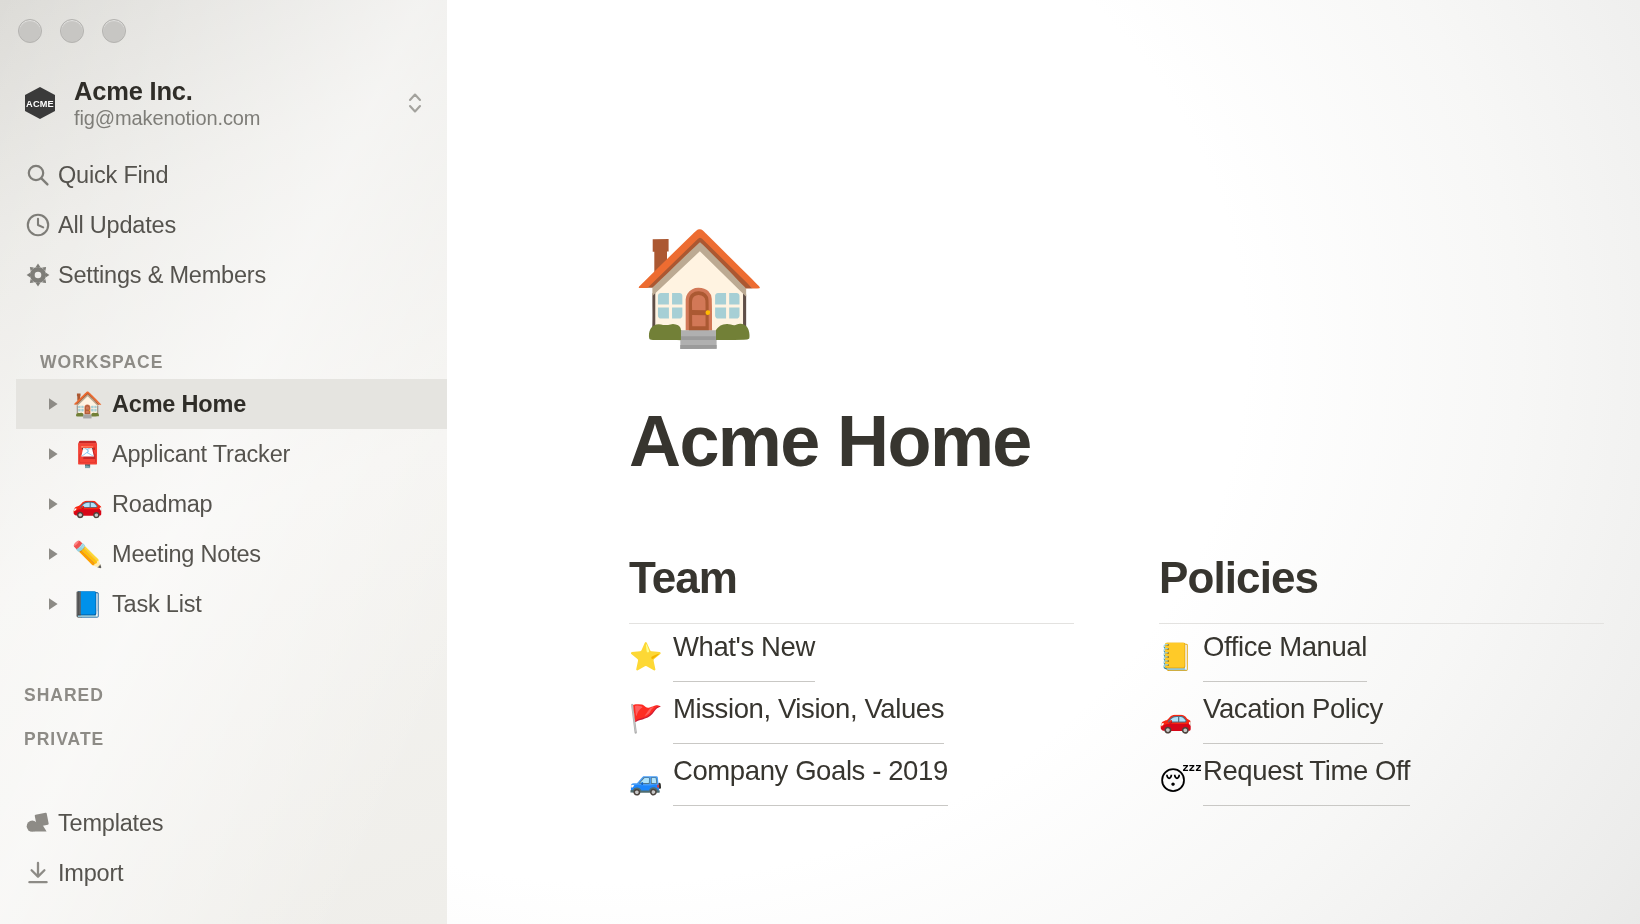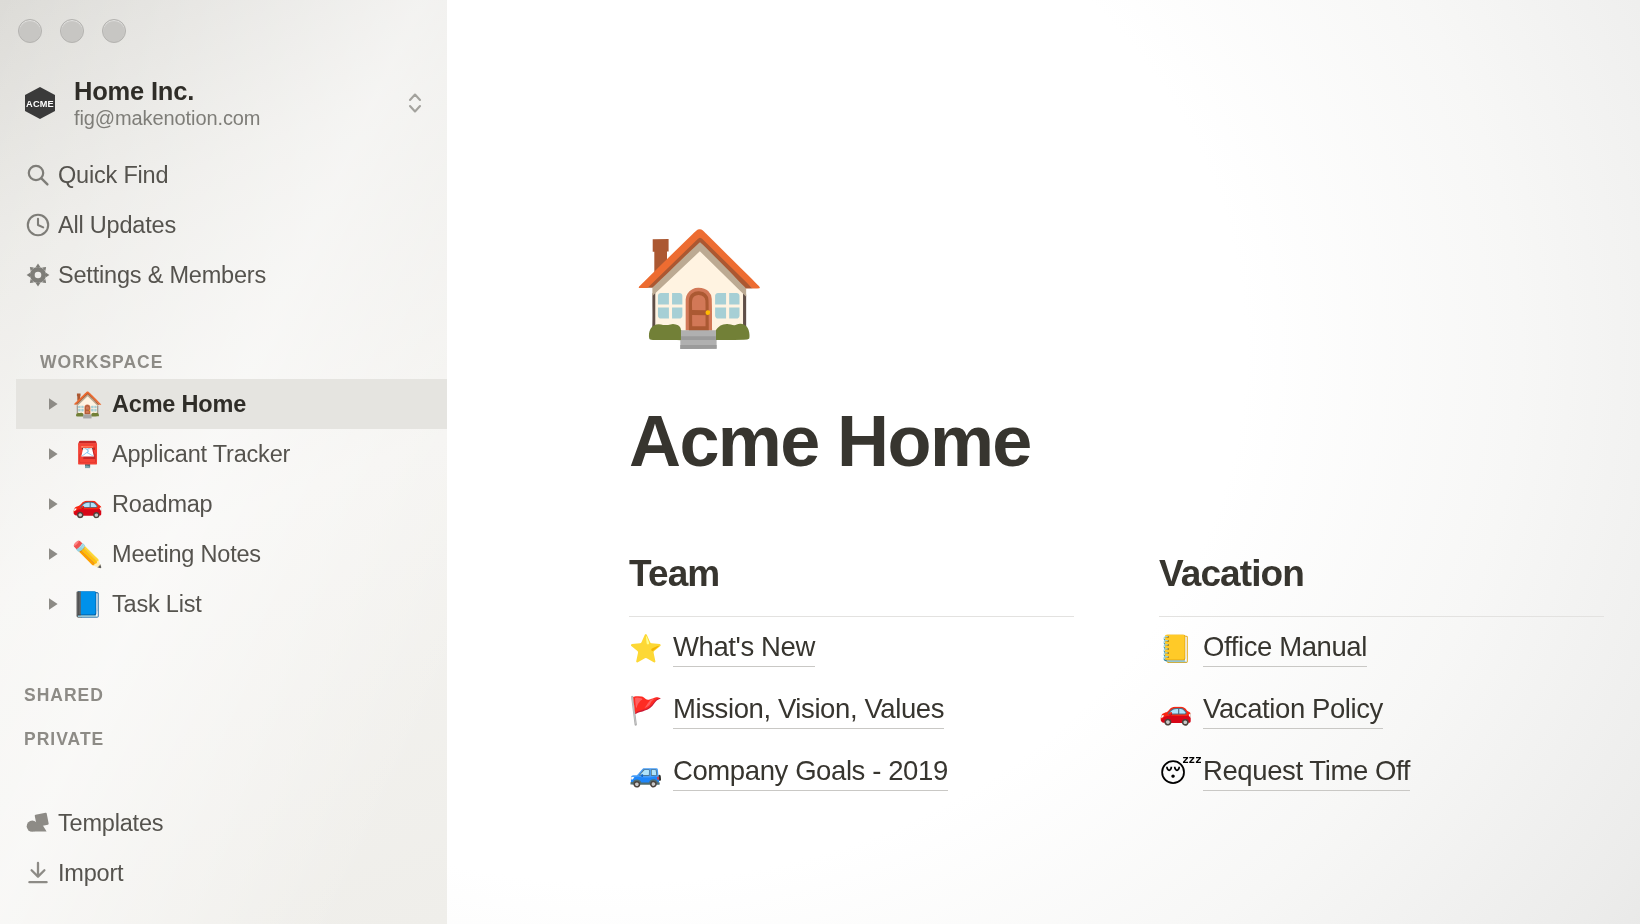--- a/index.html
+++ b/index.html
@@ -133,39 +133,39 @@
     font-size:72px; font-weight:700; color:#37352f;
     letter-spacing:-1.6px; margin-top:58px; white-space:nowrap;
   }
 
   .columns {
     display:flex; margin-top:72px; width:1010px;
   }
   .col { width:445px; flex:0 0 445px; }
   .col + .col { margin-left:85px; }
   .col-head {
-    font-size:37px; font-weight:700; color:#37352f;
+    font-size:44px; font-weight:700; color:#37352f;
     letter-spacing:-0.9px; line-height:1.1;
   }
   .col-rule {
     height:1px; background:#e3e2e0;
     margin-top:21px; width:445px;
   }
   .link-row {
     display:flex; align-items:center; height:60px;
     margin-top:2px;
   }
   .link-emoji {
     flex:0 0 44px; width:44px; font-size:27px; line-height:1;
     font-family:"DejaVu Sans","Liberation Sans",sans-serif;
   }
   .link-text {
     font-size:27.5px; color:#37352f; letter-spacing:-0.4px;
     border-bottom:1.5px solid #c9c8c5;
-    padding-bottom:3px; white-space:nowrap;
+    padding-bottom:18px; white-space:nowrap;
   }
 </style>
 </head>
 <body>
 
 <div id="app">
 
   <div id="sidebar">
 
     <div class="traffic">
@@ -175,21 +175,21 @@
     </div>
 
     <div class="ws-header">
       <div class="ws-logo">
         <svg viewBox="0 0 40 40" xmlns="http://www.w3.org/2000/svg">
           <polygon points="20,4 35,12 35,28 20,36 5,28 5,12" fill="#3a3a3a"></polygon>
           <text x="20" y="24.3" font-family="Liberation Sans, sans-serif" font-size="9.2" font-weight="700" fill="#ffffff" text-anchor="middle" letter-spacing="0.2">ACME</text>
         </svg>
       </div>
       <div class="ws-meta">
-        <div class="ws-name">Home Inc.</div>
+        <div class="ws-name">Acme Inc.</div>
         <div class="ws-email">fig@makenotion.com</div>
       </div>
       <div class="ws-switch">
         <svg width="18" height="30" viewBox="0 0 18 30" xmlns="http://www.w3.org/2000/svg">
           <path d="M4 12 L9 6.5 L14 12" fill="none" stroke="#a3a29d" stroke-width="2.1" stroke-linecap="round" stroke-linejoin="round"></path>
           <path d="M4 18 L9 23.5 L14 18" fill="none" stroke="#a3a29d" stroke-width="2.1" stroke-linecap="round" stroke-linejoin="round"></path>
         </svg>
       </div>
     </div>
 
@@ -347,21 +347,21 @@
             <span class="link-emoji">🚩</span>
             <span class="link-text">Mission, Vision, Values</span>
           </div>
           <div class="link-row">
             <span class="link-emoji">🚙</span>
             <span class="link-text">Company Goals - 2019</span>
           </div>
         </div>
 
         <div class="col">
-          <div class="col-head">Vacation</div>
+          <div class="col-head">Policies</div>
           <div class="col-rule"></div>
 
           <div class="link-row">
             <span class="link-emoji">📒</span>
             <span class="link-text">Office Manual</span>
           </div>
           <div class="link-row">
             <span class="link-emoji">🚗</span>
             <span class="link-text">Vacation Policy</span>
           </div>

